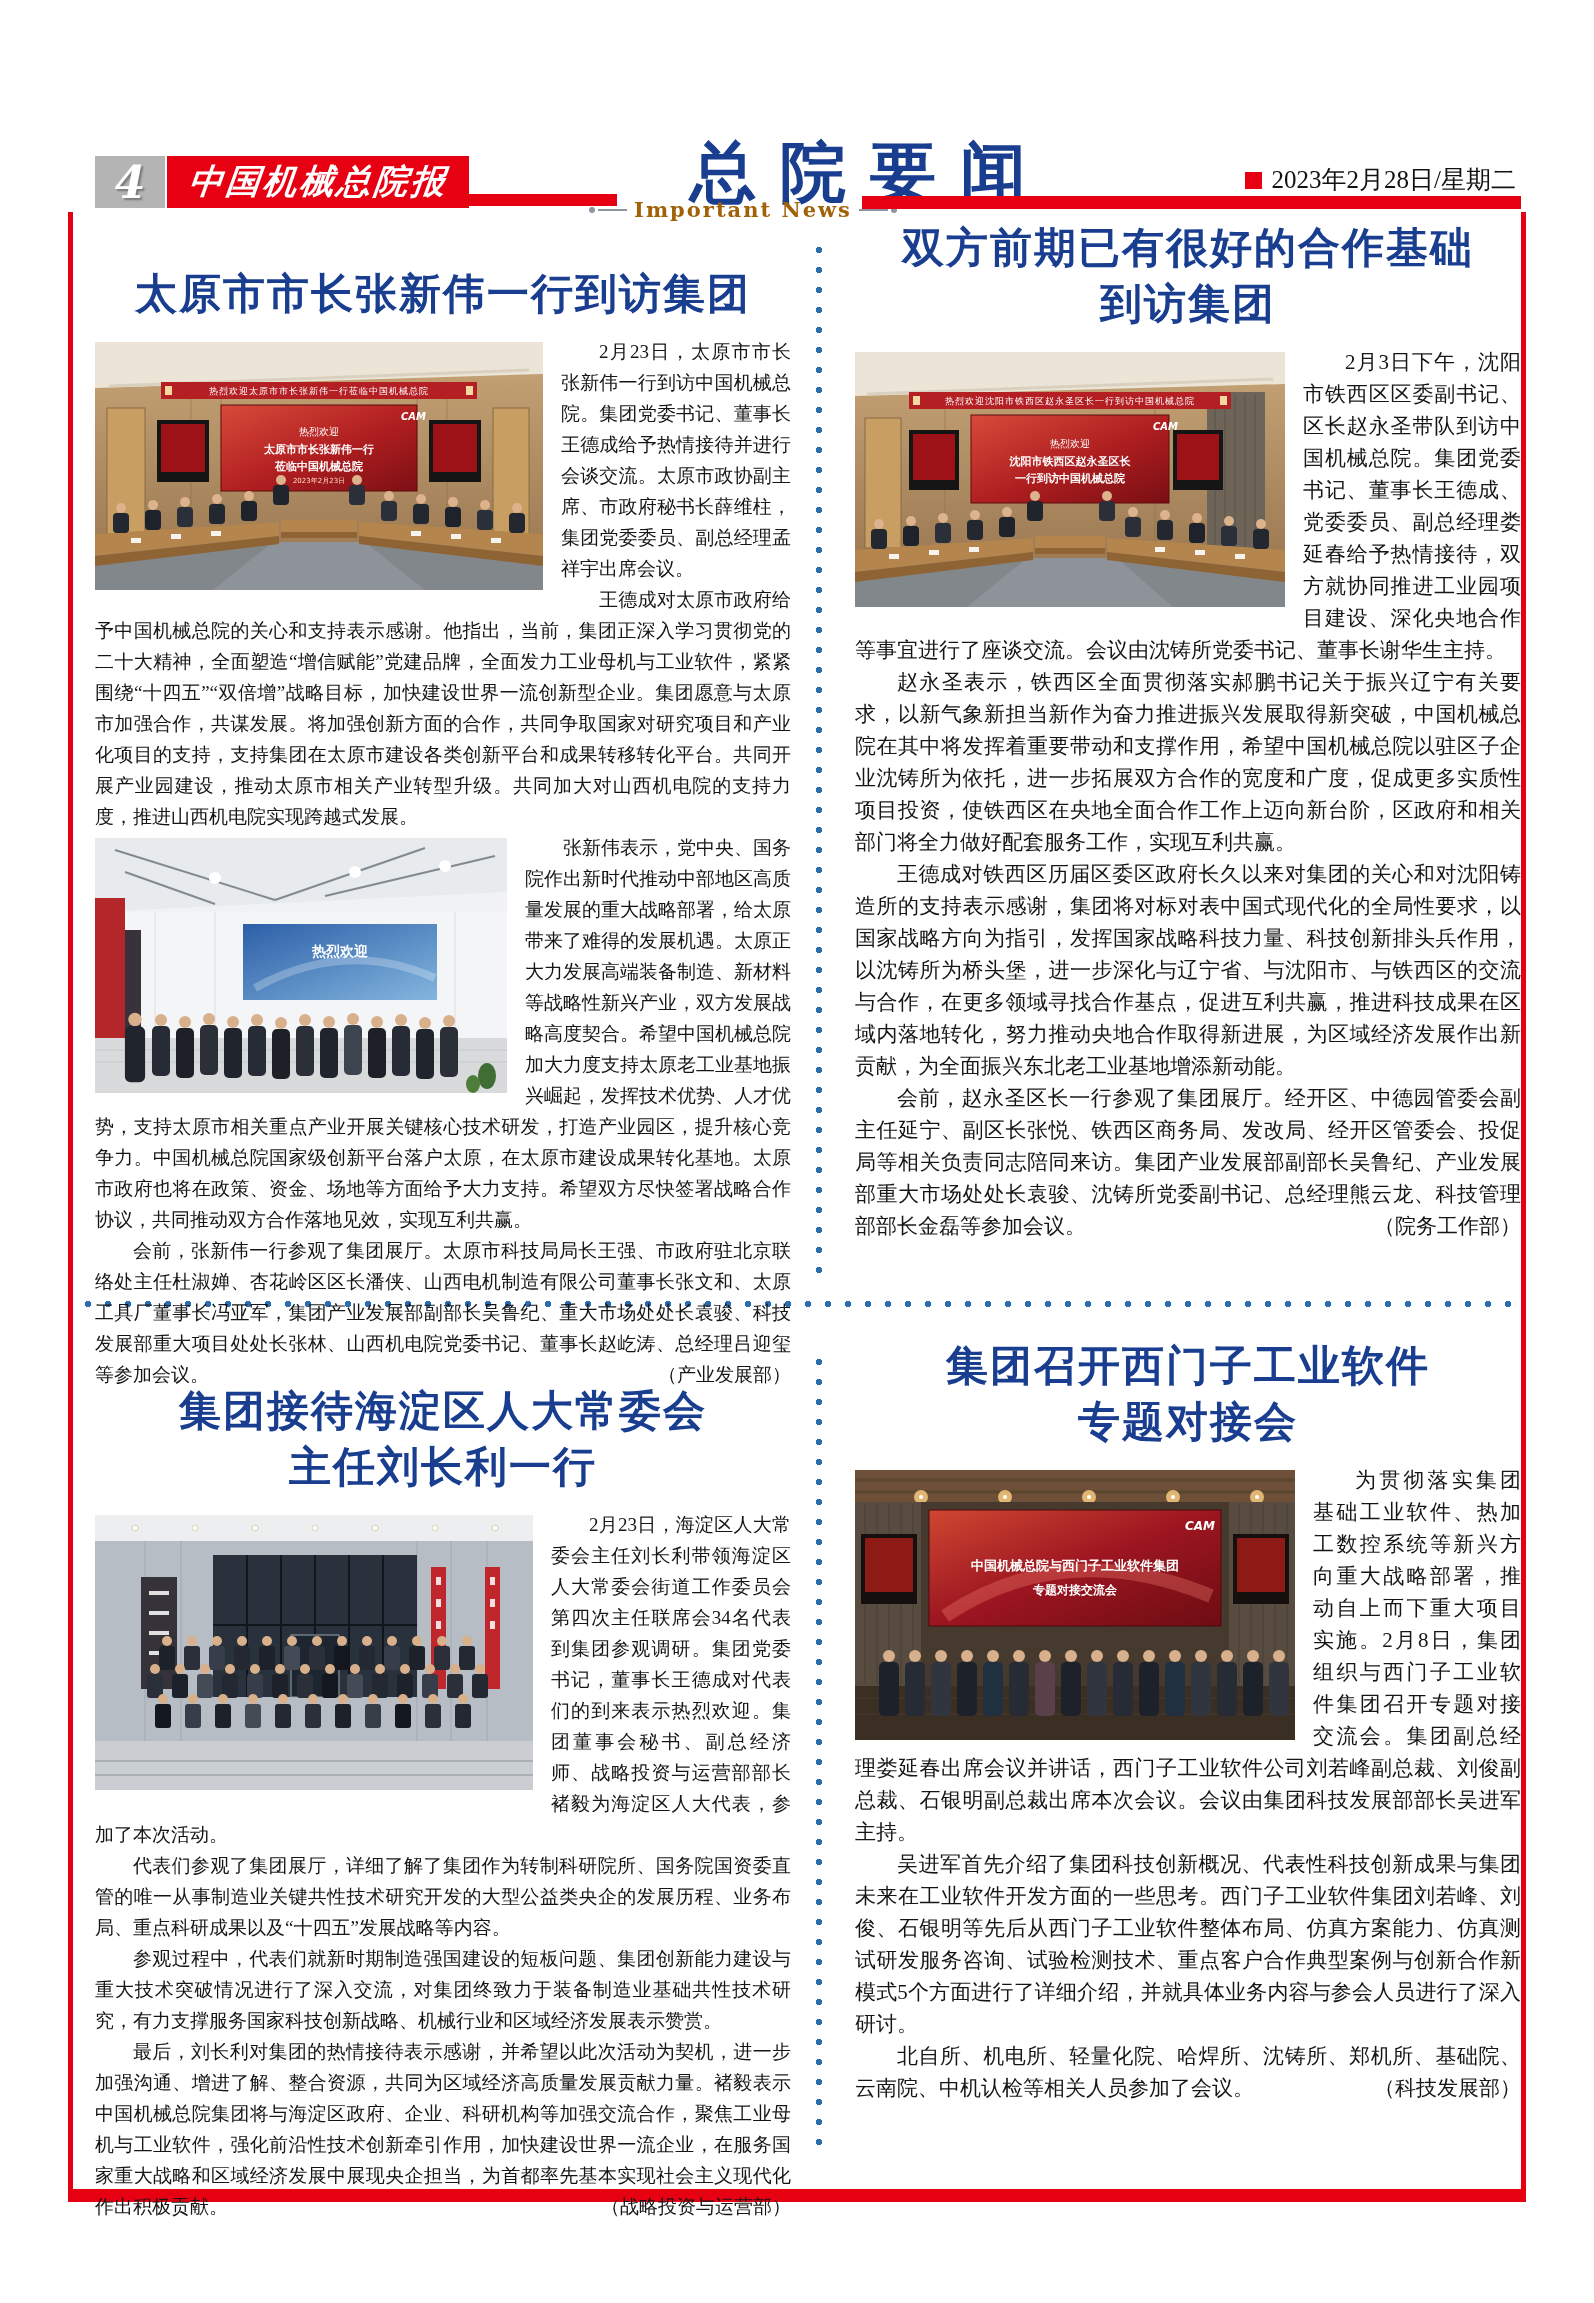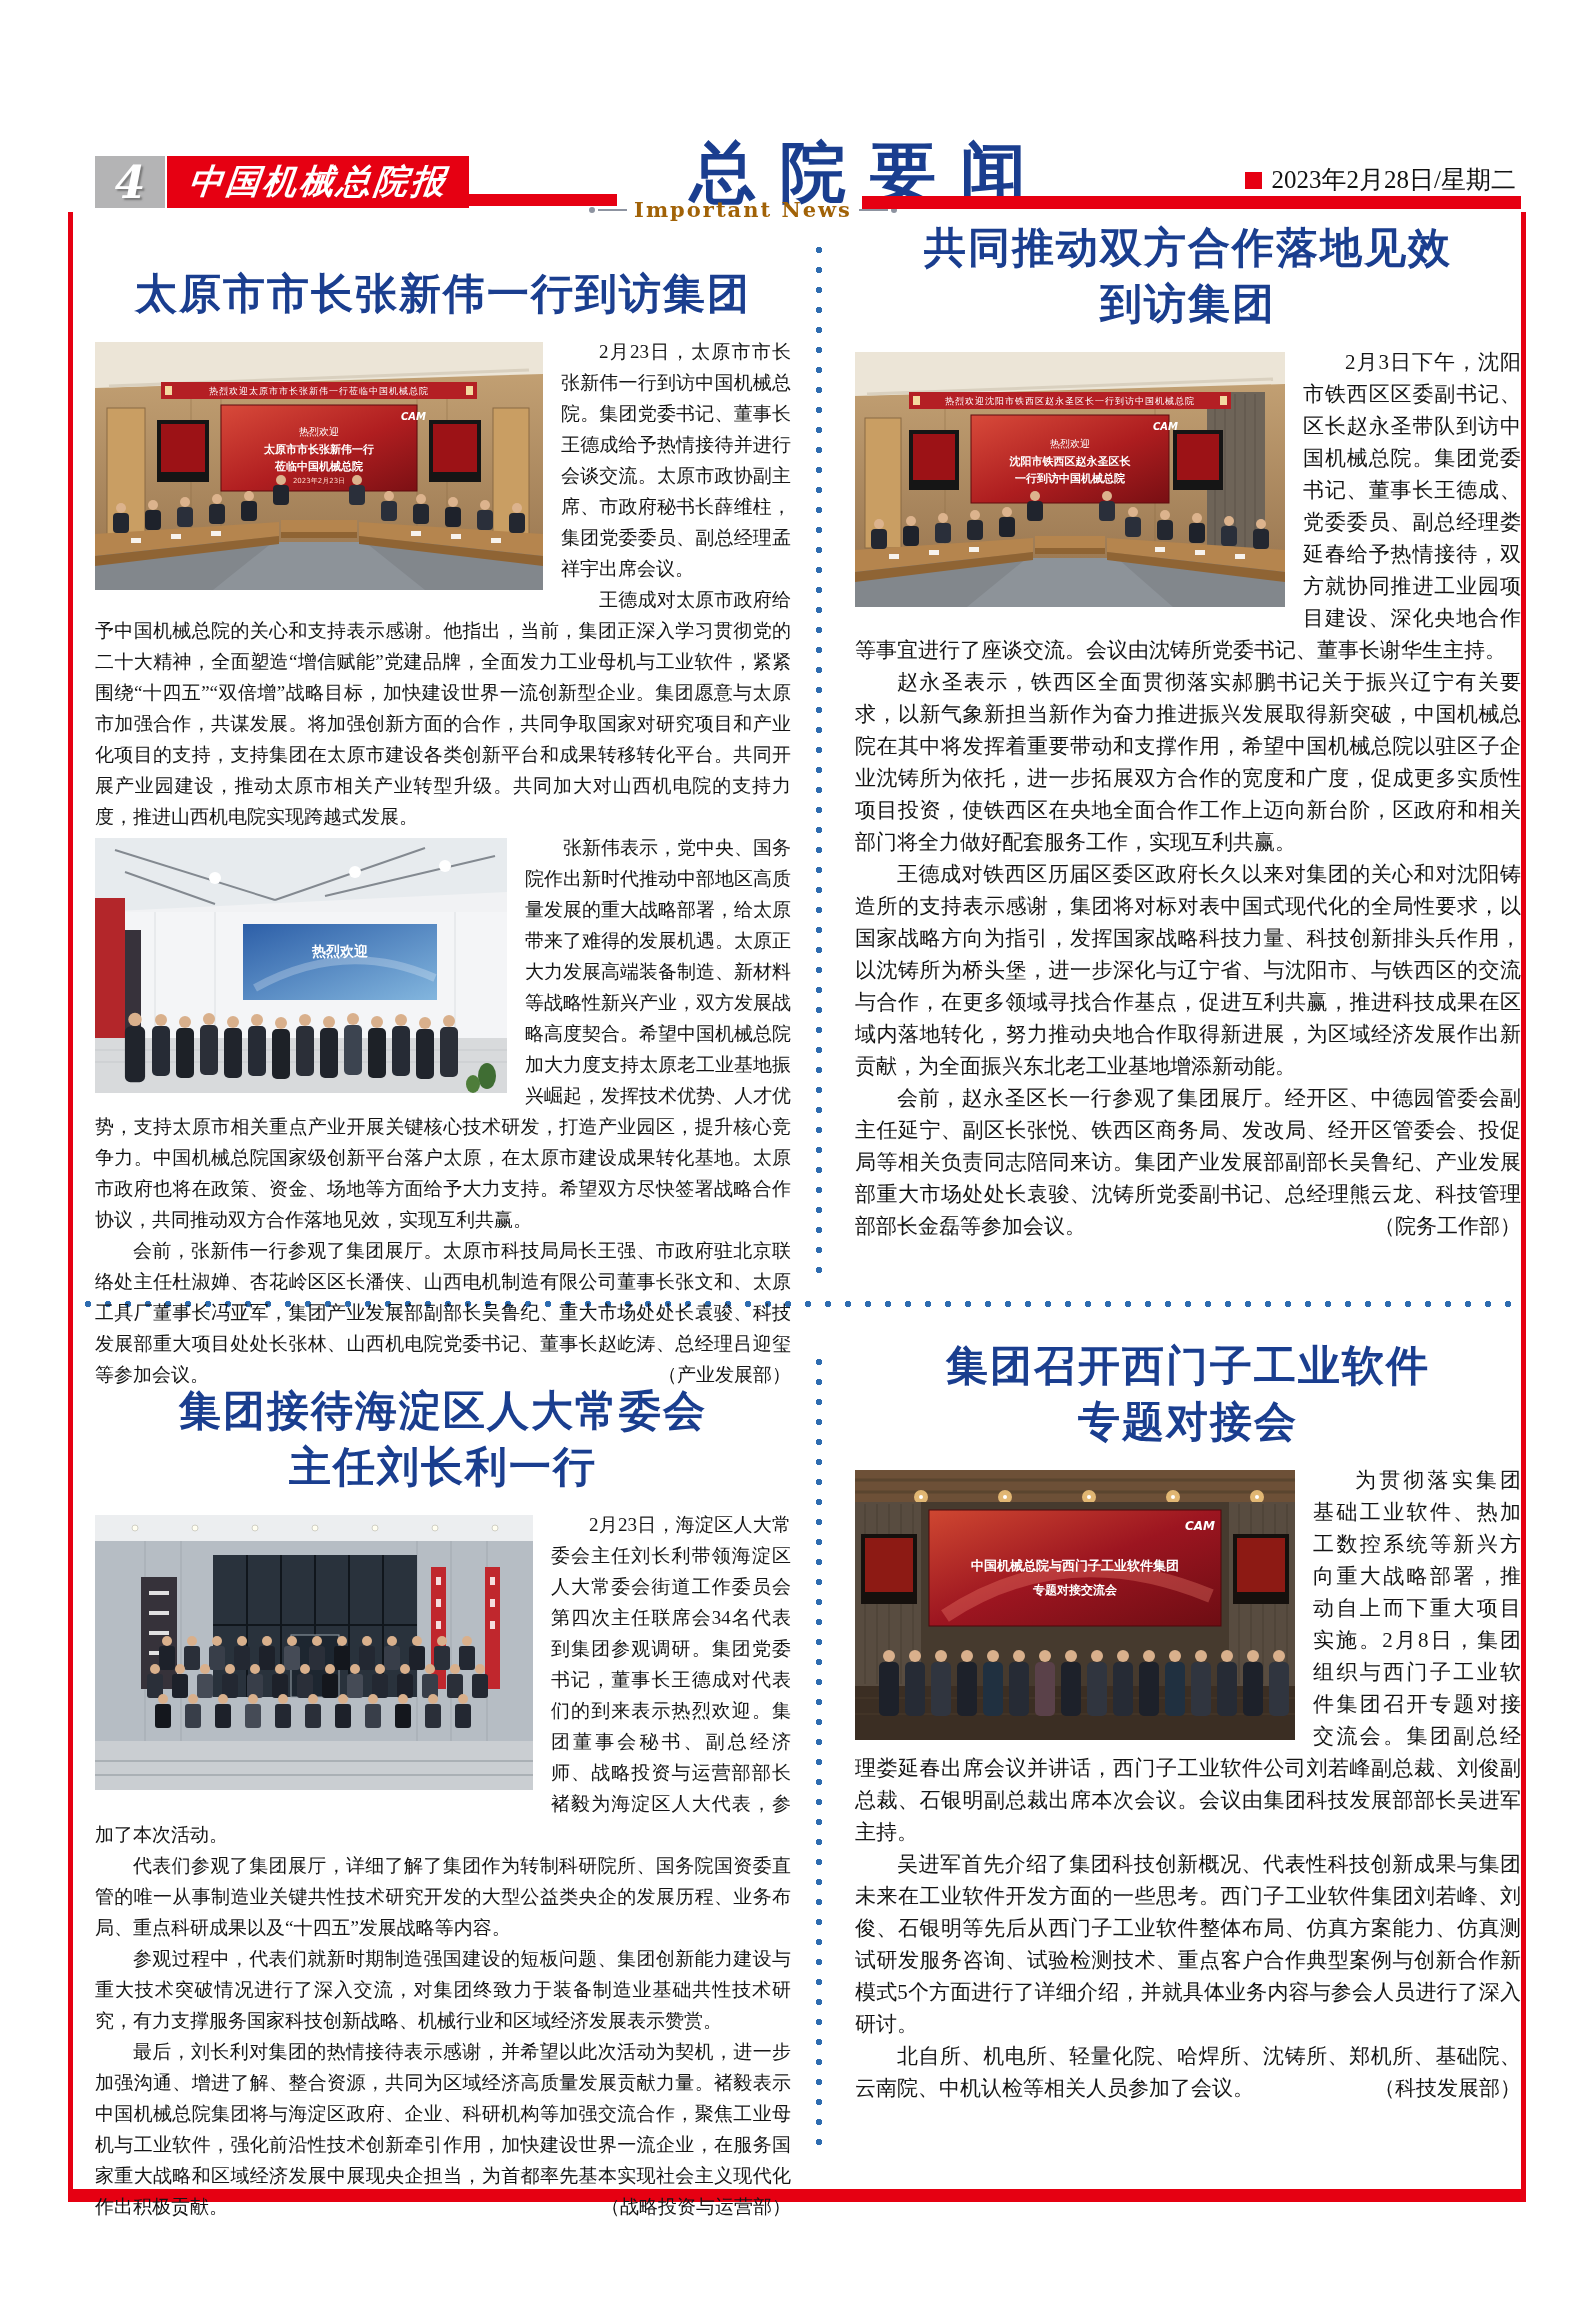--- a/index.html
+++ b/index.html
@@ -232,21 +232,21 @@
       <p>张新伟表示，党中央、国务院作出新时代推动中部地区高质量发展的重大战略部署，给太原带来了难得的发展机遇。太原正大力发展高端装备制造、新材料等战略性新兴产业，双方发展战略高度契合。希望中国机械总院加大力度支持太原老工业基地振兴崛起，发挥技术优势、人才优势，支持太原市相关重点产业开展关键核心技术研发，打造产业园区，提升核心竞争力。中国机械总院国家级创新平台落户太原，在太原市建设成果转化基地。太原市政府也将在政策、资金、场地等方面给予大力支持。希望双方尽快签署战略合作协议，共同推动双方合作落地见效，实现互利共赢。</p>
       <p>
         <span>会前，张新伟一行参观了集团展厅。太原市科技局局长王强、市政府驻北京联络处主任杜淑婵、杏花岭区区长潘侠、山西电机制造有限公司董事长张文和、太原工具厂董事长冯亚军，集团产业发展部副部长吴鲁纪、重大市场处处长袁骏、科技发展部重大项目处处长张林、山西机电院党委书记、董事长赵屹涛、总经理吕迎玺等参加会议。</span>
         <span class="sig">（产业发展部）</span>
       </p>
     </div>
   </div>
 
   <div class="article a2">
     <div class="atitle">
-      <div>共同推动双方合作落地见效</div>
+      <div>双方前期已有很好的合作基础</div>
       <div>到访集团</div>
     </div>
     <div class="abody big">
       <svg class="photo" width="430" height="255" viewBox="0 0 430 255">
         <defs>
           <linearGradient id="gCwall" x1="0" y1="0" x2="0" y2="1">
               <stop offset="0" stop-color="#c8a678"></stop>
               <stop offset="1" stop-color="#93704b"></stop>
             </linearGradient>
           <linearGradient id="gCscr" x1="0" y1="0" x2="1" y2="1">

